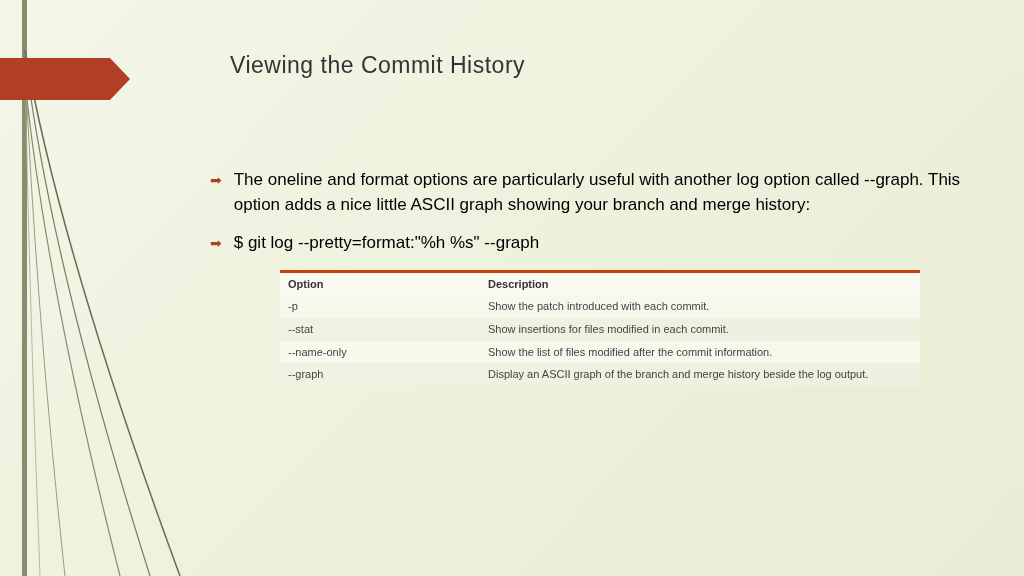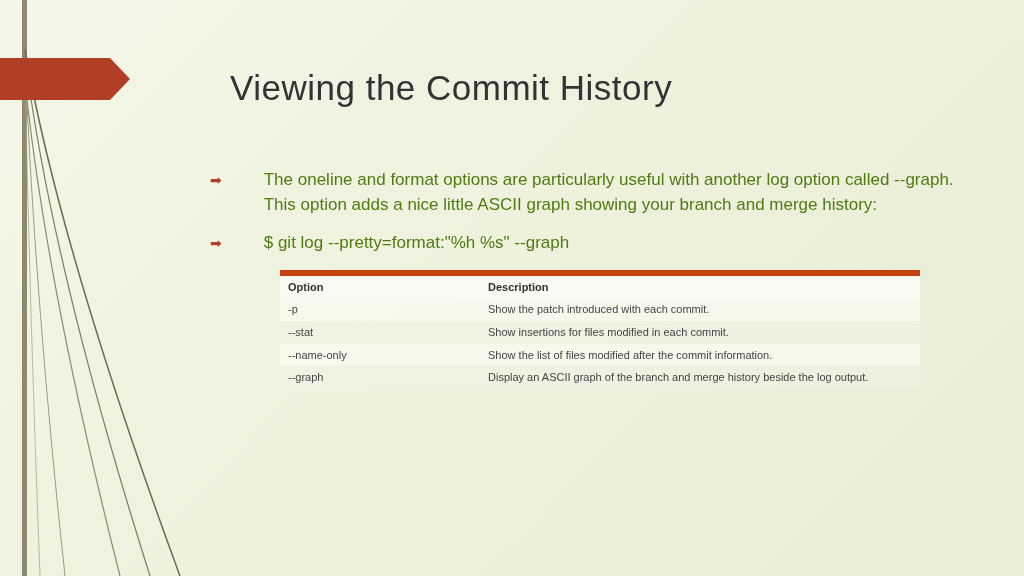--- a/index.html
+++ b/index.html
@@ -48,22 +48,22 @@
       position: absolute;
       left: 0;
       top: 0;
       width: 300px;
       height: 576px;
       pointer-events: none;
     }
     .title {
       position: absolute;
       left: 230px;
-      top: 68px;
-      font-size: 35px;
+      top: 52px;
+      font-size: 23px;
       font-weight: 300;
       color: #333;
       letter-spacing: 0.5px;
     }
     .content {
       position: absolute;
       left: 210px;
       top: 168px;
       width: 760px;
     }
@@ -74,30 +74,29 @@
     }
     .bullet {
       color: #b13f26;
       font-size: 14px;
       margin-right: 12px;
       margin-top: 4px;
       flex-shrink: 0;
     }
     .bullet-text {
       font-size: 17px;
-      color: #4d7c0f;
+      color: #000000;
       line-height: 1.45;
       font-weight: 300;
-      margin-left: 30px;
     }
     .table-wrap {
       margin-left: 70px;
       margin-top: 12px;
       width: 640px;
-      border-top: 6px solid #c2410c;
+      border-top: 3px solid #c2410c;
     }
     table {
       width: 100%;
       border-collapse: collapse;
       font-size: 11px;
     }
     th {
       text-align: left;
       font-weight: 600;
       padding: 5px 8px;

